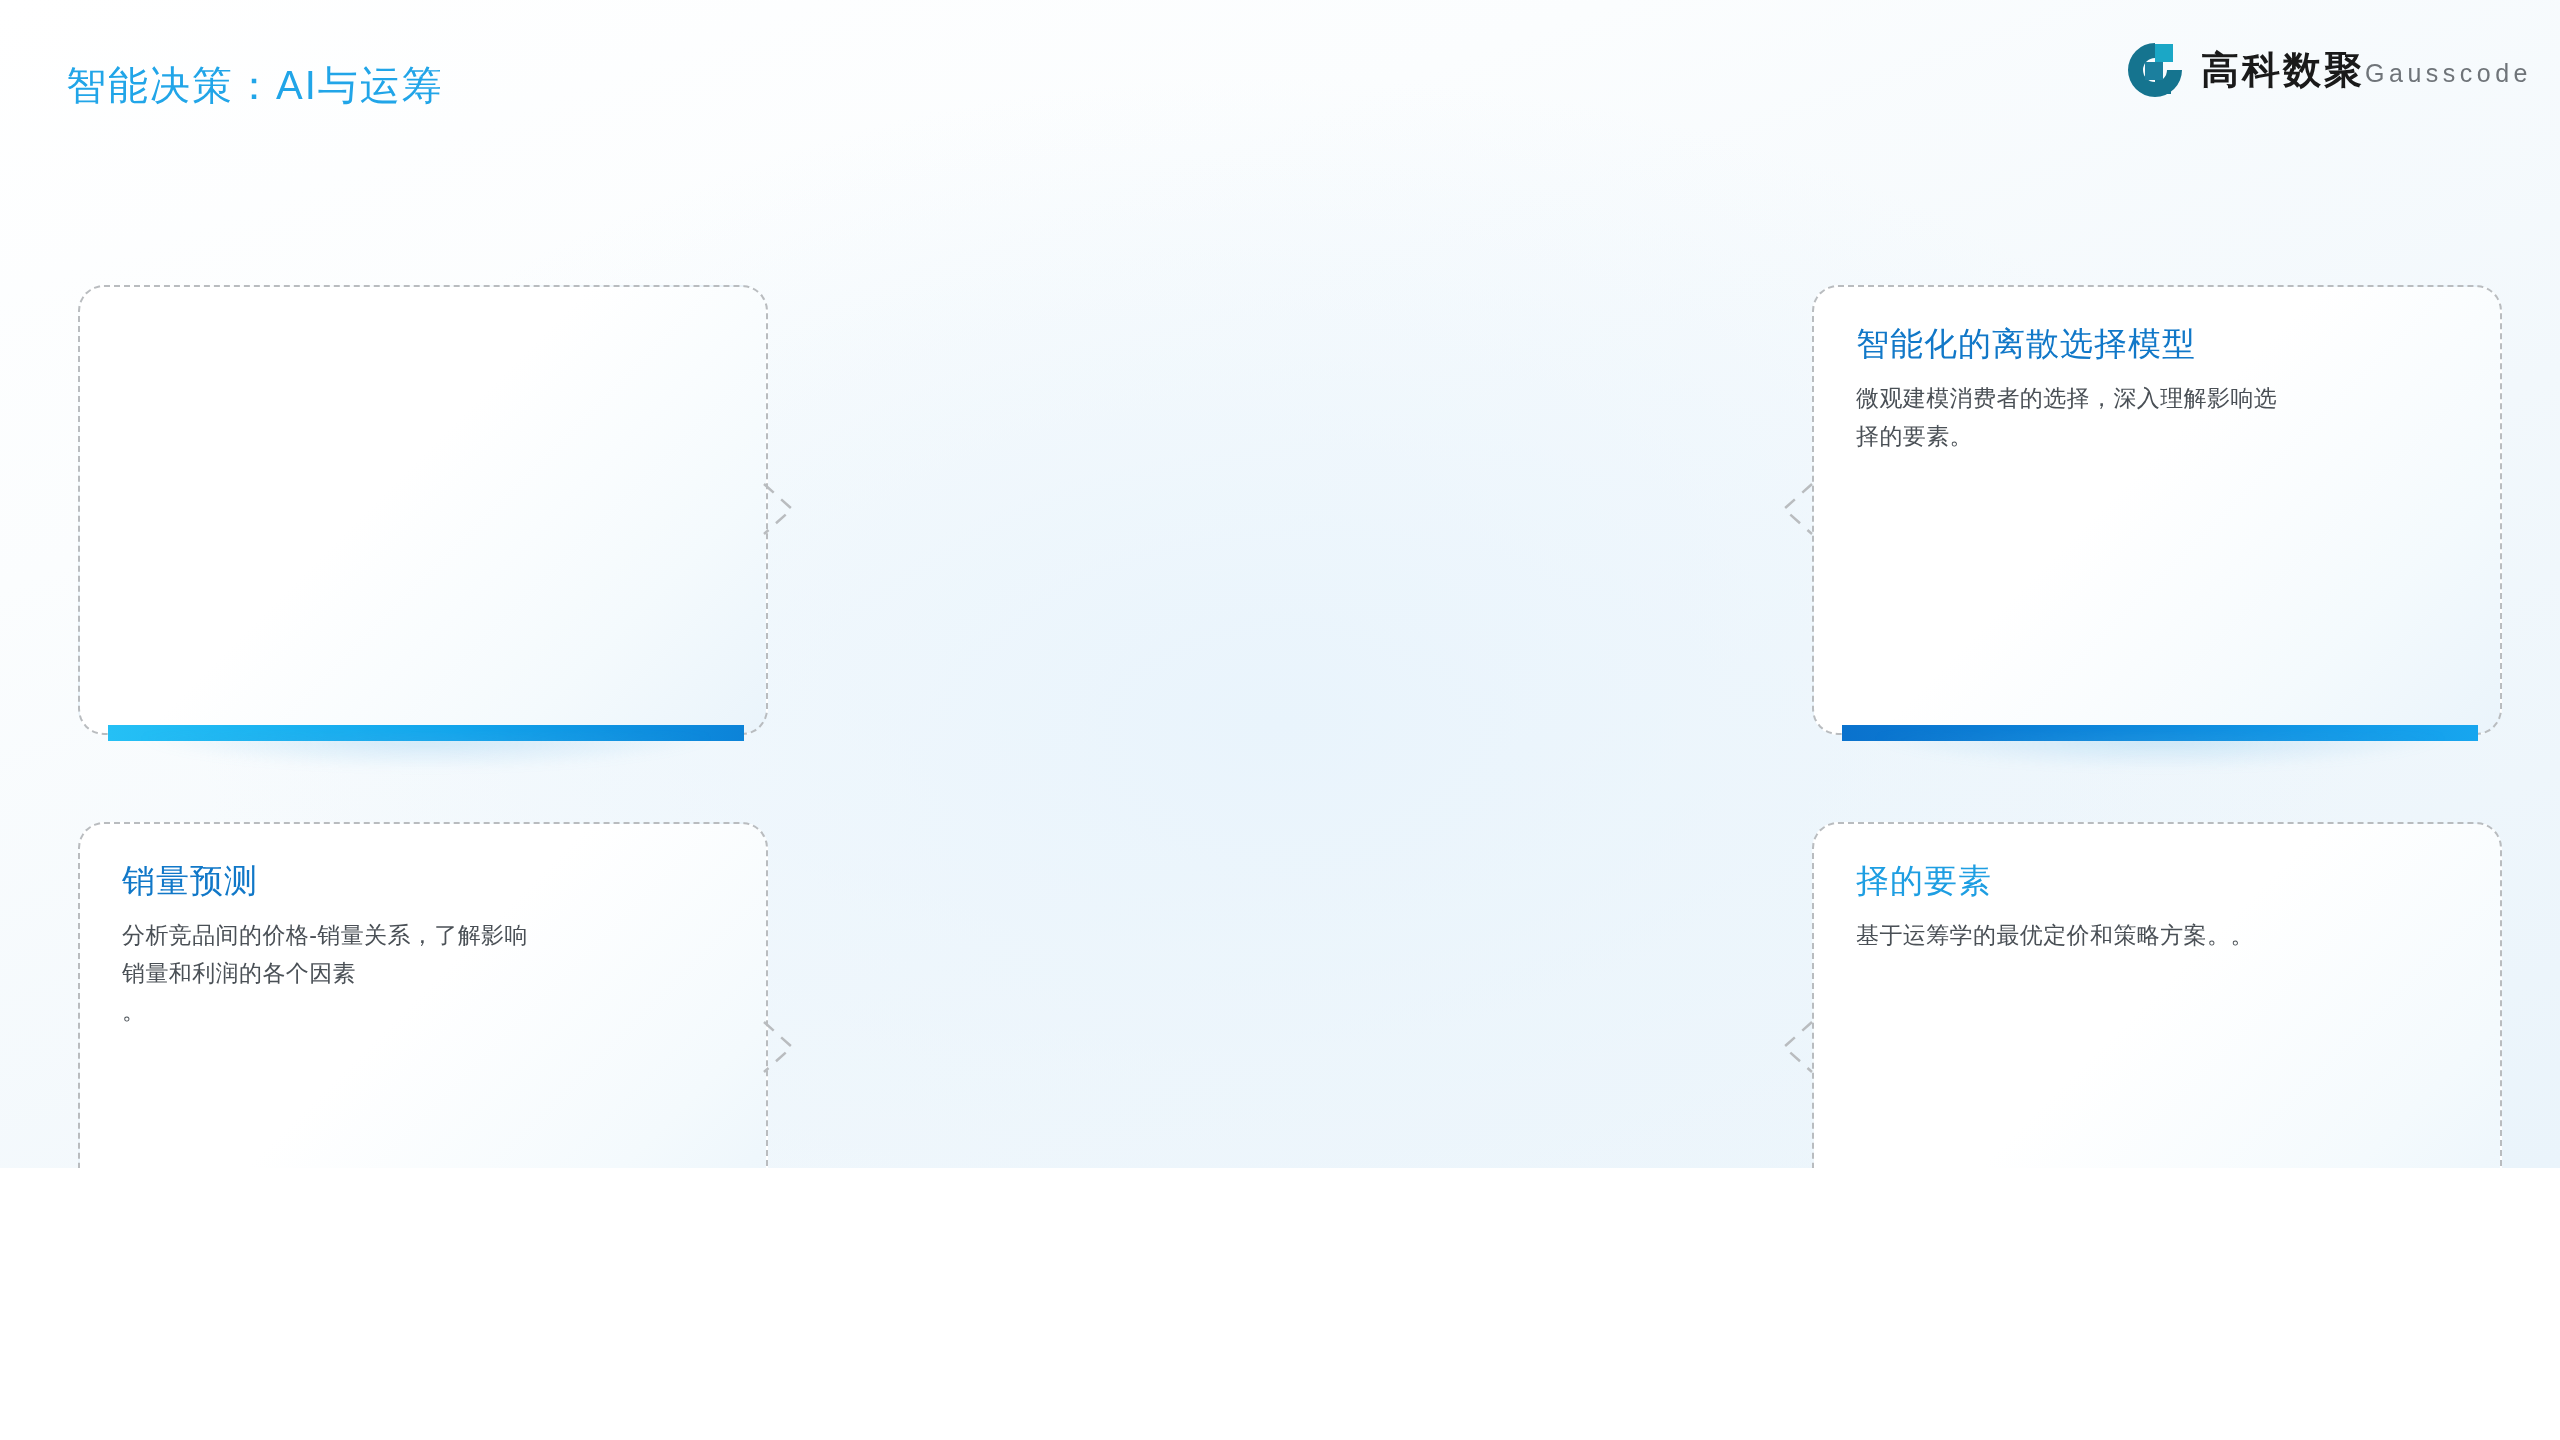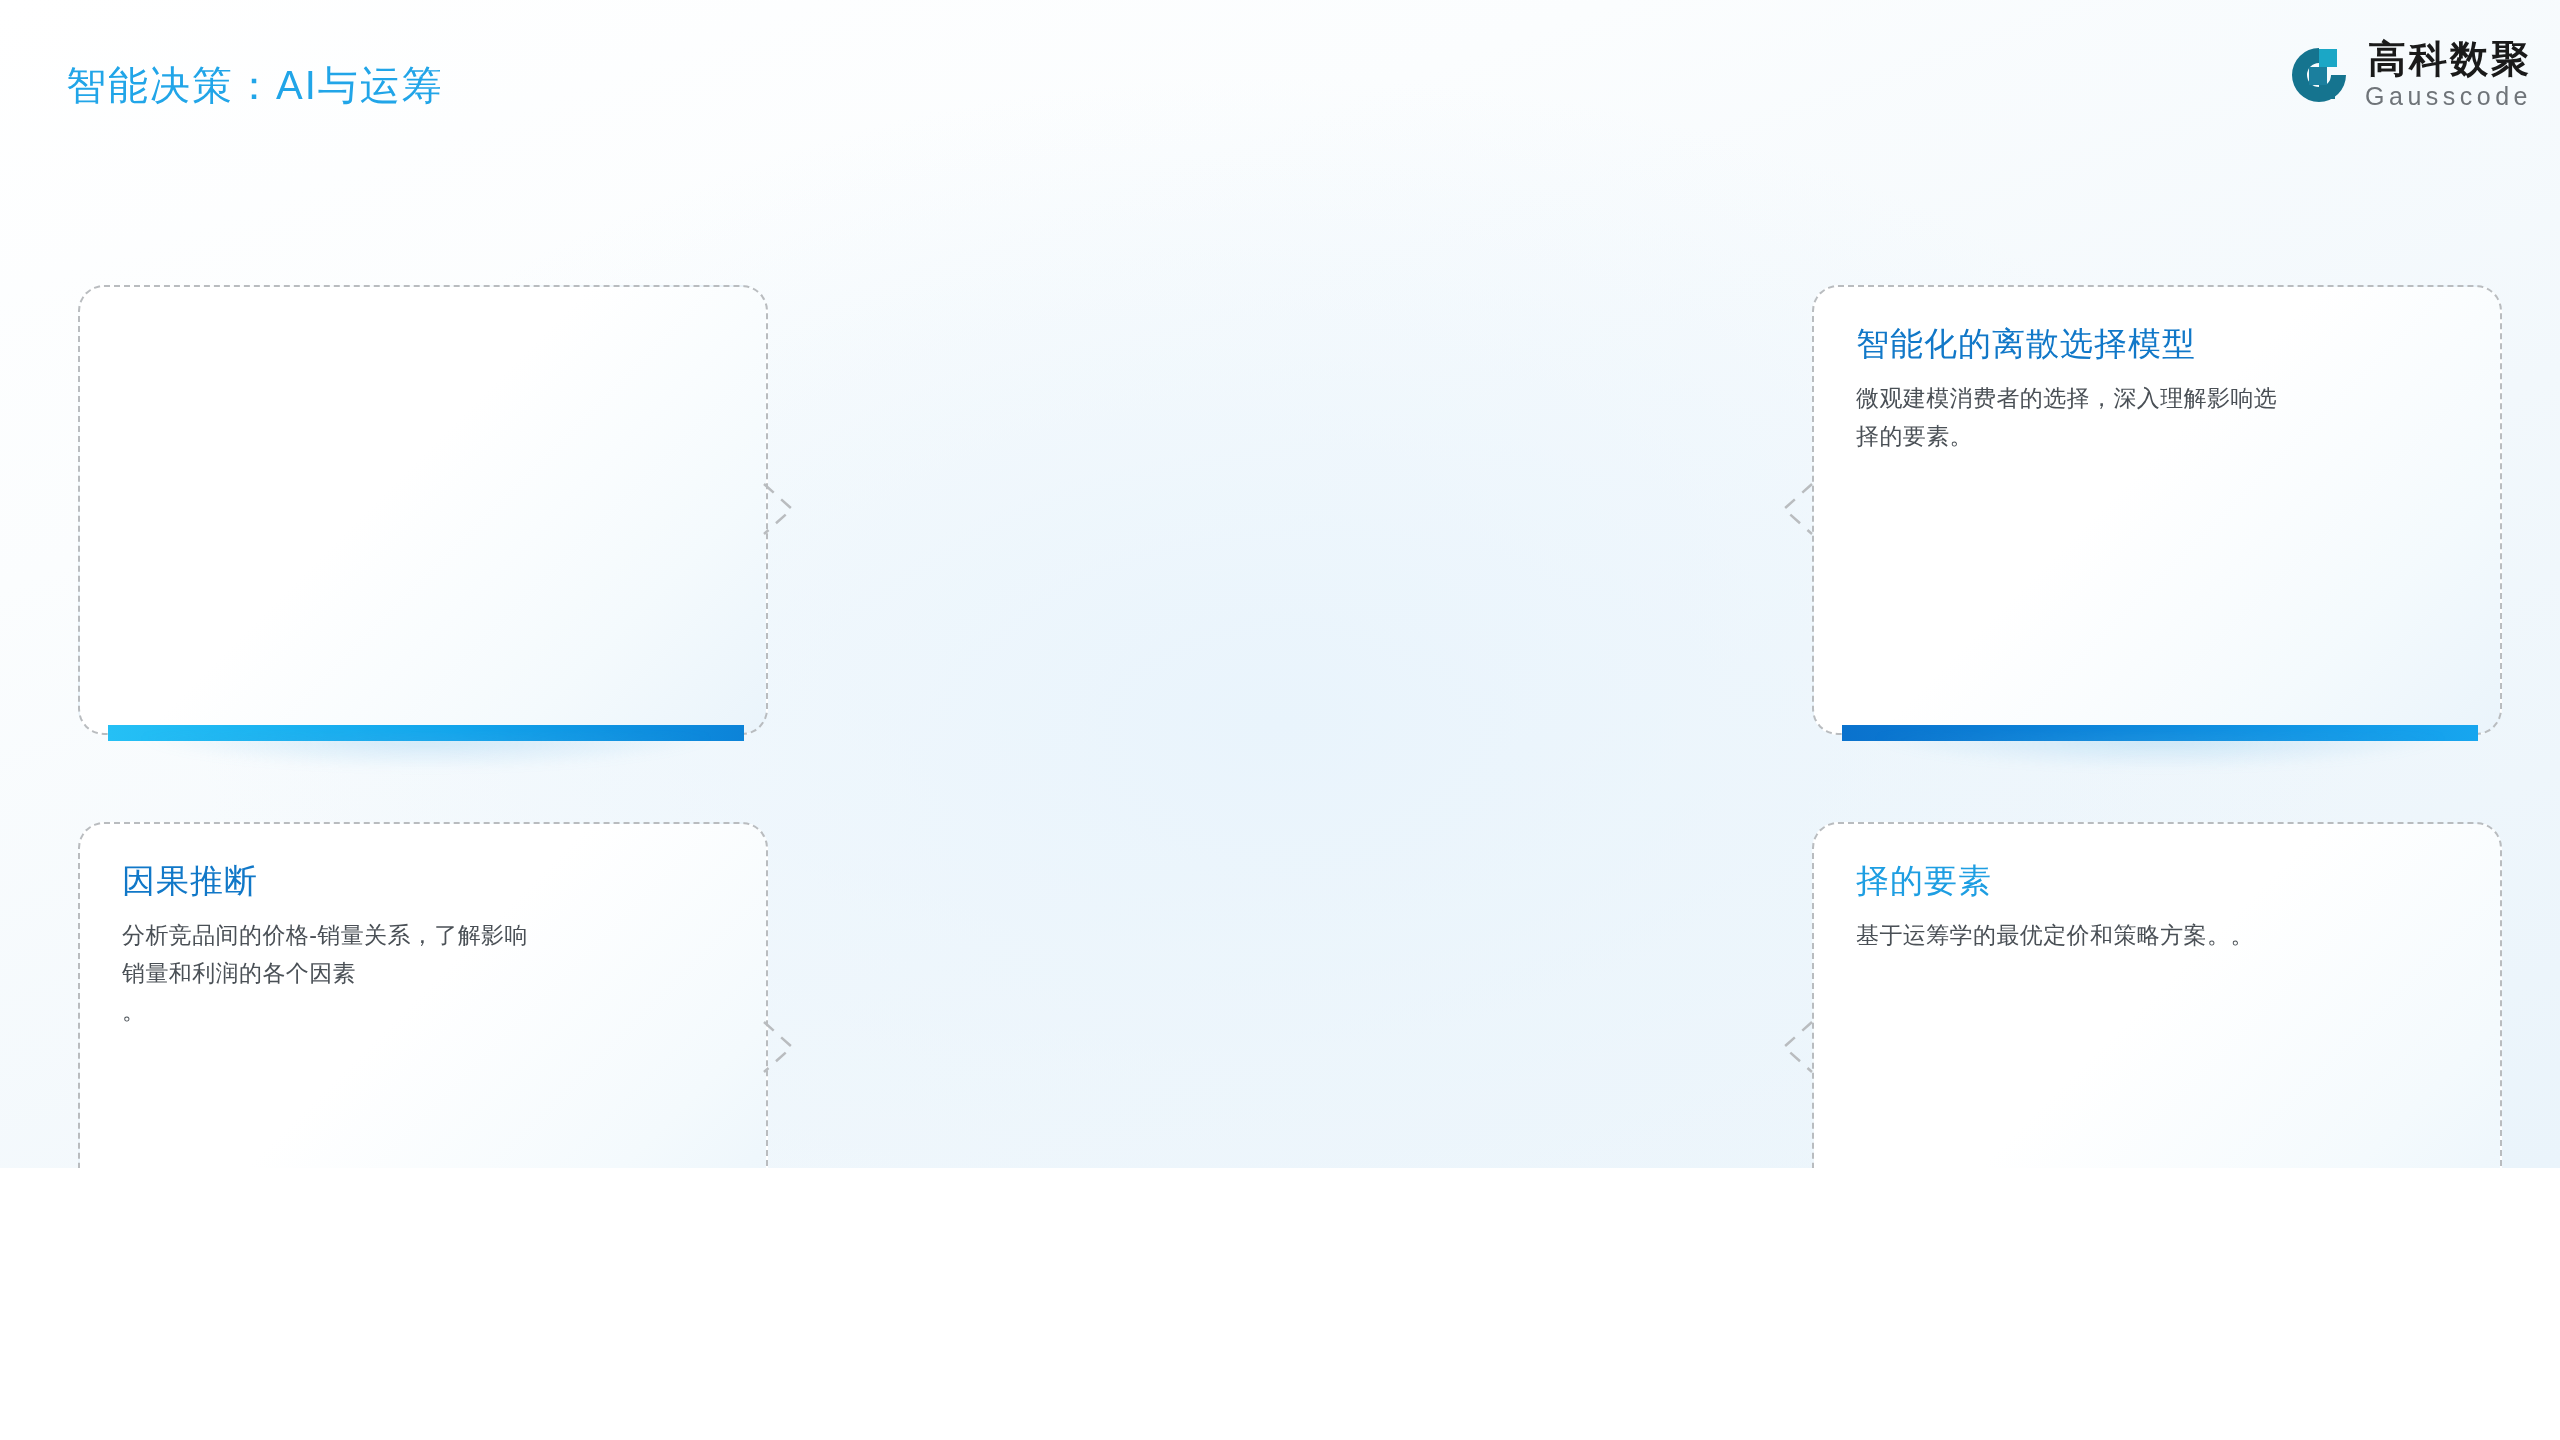--- a/index.html
+++ b/index.html
@@ -44,22 +44,22 @@
     align-items: center;
     gap: 16px;
   }
   #brand-mark {
     width: 60px;
     height: 60px;
     flex: 0 0 auto;
   }
   #brand-text {
     display: flex;
-    flex-direction: column;
-    align-items: flex-end;
+    flex-direction: row;
+    align-items: center;
     line-height: 1;
   }
   #brand-cn {
     font-size: 38px;
     font-weight: 700;
     color: #1a1a1a;
     letter-spacing: 3px;
     white-space: nowrap;
   }
   #brand-en {
@@ -261,21 +261,21 @@
     <div class="card-bar-glow"></div>
   </div>
   <div class="chevron" style="left:1768px; top:478px;">
     <svg viewBox="0 0 46 62" width="46" height="62">
       <path d="M44 6 L16 31 L44 56" fill="none" stroke="#b9bcbf" stroke-width="2.5" stroke-dasharray="13 10" stroke-linecap="butt"></path>
     </svg>
   </div>
 
   <div class="card" style="left:78px; top:822px; width:690px; height:450px;">
     <div class="card-inner">
-      <div class="card-title dark">因果推断</div>
+      <div class="card-title dark">销量预测</div>
       <div class="card-desc">分析竞品间的价格-销量关系，了解影响
 销量和利润的各个因素
 。</div>
     </div>
     <div class="card-bar g-dark2"></div>
     <div class="card-bar-glow"></div>
   </div>
   <div class="chevron" style="left:762px; top:1016px;">
     <svg viewBox="0 0 46 62" width="46" height="62">
       <path d="M2 6 L30 31 L2 56" fill="none" stroke="#b9bcbf" stroke-width="2.5" stroke-dasharray="13 10" stroke-linecap="butt"></path>

